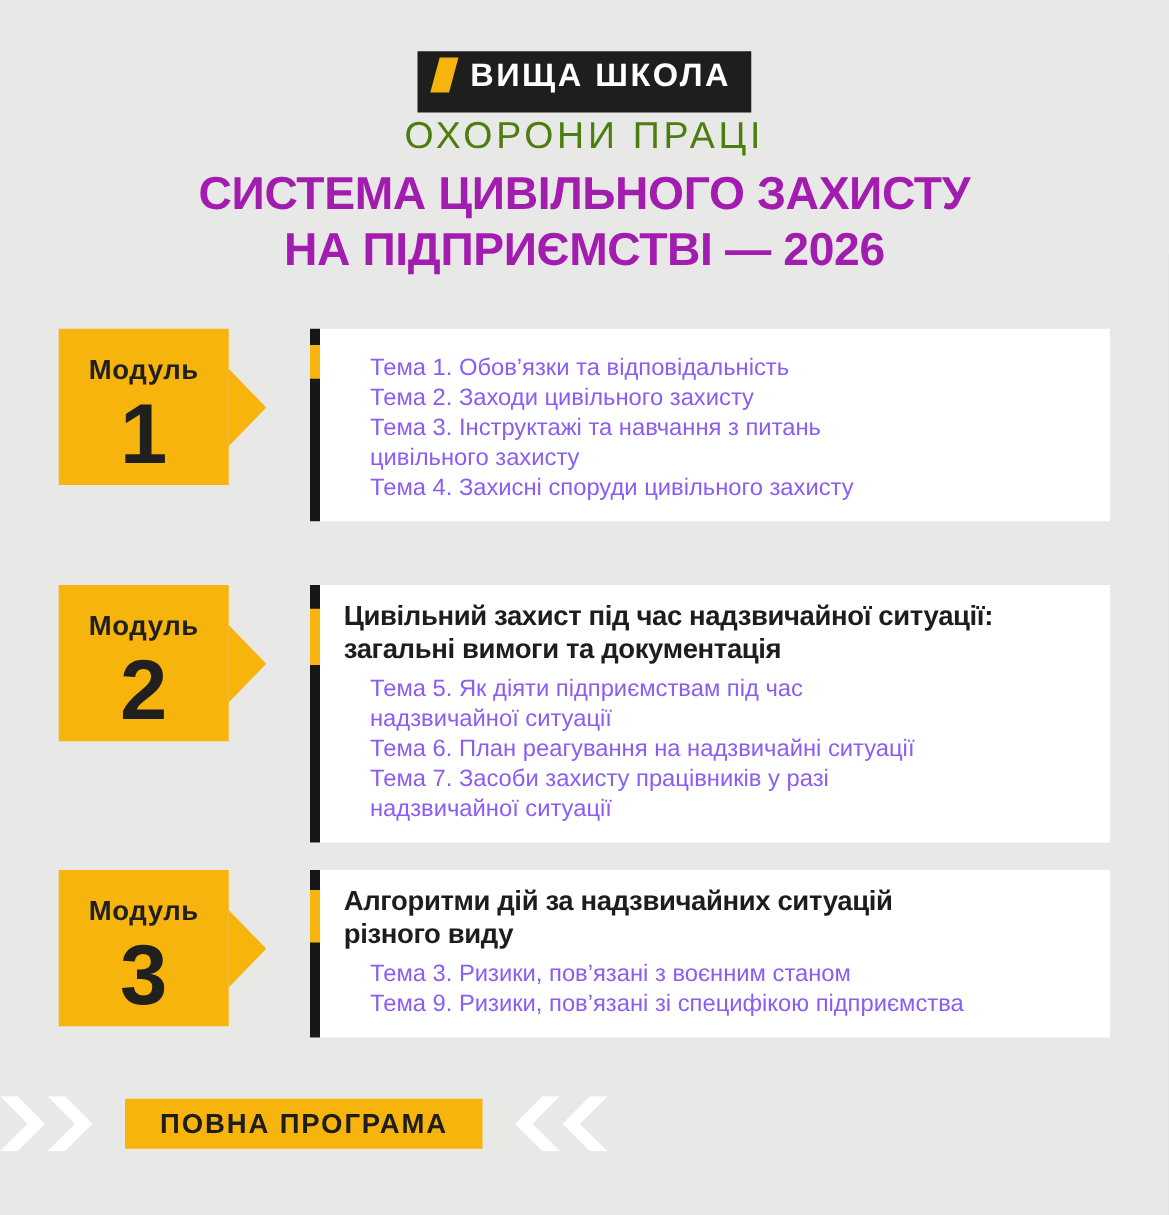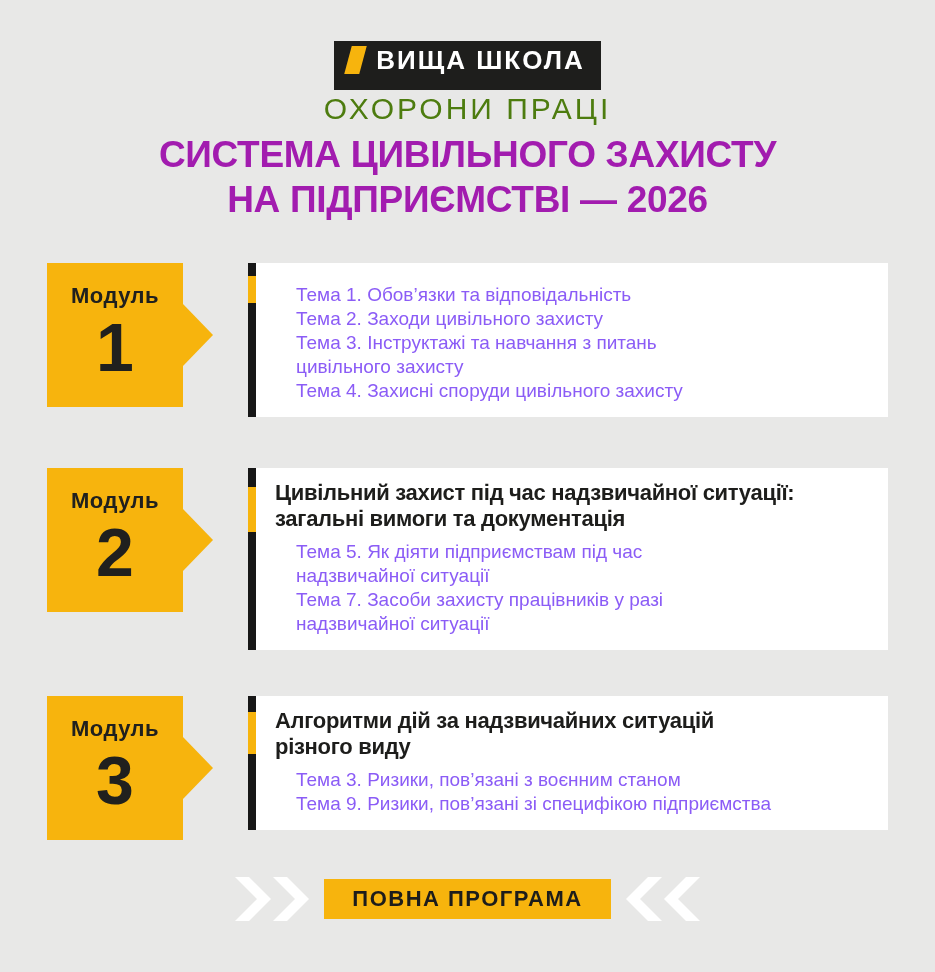--- a/index.html
+++ b/index.html
@@ -51,21 +51,21 @@
   .module-row{
     position:absolute; left:47px; width:841px;
     display:flex; align-items:flex-start;
   }
   .row-1{top:263px;}
   .row-2{top:468px;}
   .row-3{top:696px;}
 
   .badge{
     position:relative; flex:none;
-    width:136px; height:144px; box-sizing:border-box;
+    width:136px; height:125px; box-sizing:border-box;
     background:var(--yellow,#F7B40D);
     text-align:center; padding-top:20px;
   }
   .badge-arrow{
     position:absolute; right:-30px; top:50%; margin-top:-31px;
     width:0; height:0;
     border-left:30px solid var(--yellow,#F7B40D);
     border-top:31px solid transparent;
     border-bottom:31px solid transparent;
   }
@@ -98,21 +98,21 @@
     line-height:26px; white-space:pre; letter-spacing:-0.3px;
   }
   .topics{ margin:8px 0 0 21px; }
   .topic{
     font-size:19px; color:#8b5cf6; line-height:24px; white-space:pre;
   }
 
   
   .cta-row{
     position:absolute; top:877px; left:0; width:100%;
-    display:flex; justify-content:center; align-items:center; gap:13px;
+    display:flex; align-items:center; gap:24px;
   }
   .cta-button{
     background:var(--yellow,#F7B40D);
     height:40px; min-width:261px; box-sizing:border-box;
     display:flex; align-items:center; justify-content:center;
     padding:0 28px;
     font-size:22px; font-weight:700; letter-spacing:1.5px; color:#1D1D1B;
     border:none; cursor:pointer; white-space:nowrap;
   }
   .chevrons svg{display:block;}
@@ -157,20 +157,21 @@
       <div class="badge-number">2</div>
       <div class="badge-arrow"></div>
     </div>
     <div class="card">
       <div class="card-accent"></div>
       <div class="card-title">Цивільний захист під час надзвичайної ситуації:
 загальні вимоги та документація</div>
       <div class="topics">
         <div class="topic">Тема 5. Як діяти підприємствам під час
 надзвичайної ситуації</div>
+        <div class="topic">Тема 6. План реагування на надзвичайні ситуації</div>
         <div class="topic">Тема 7. Засоби захисту працівників у разі
 надзвичайної ситуації</div>
       </div>
     </div>
   </div>
 
   <div class="module-row row-3">
     <div class="badge">
       <div class="badge-label">Модуль</div>
       <div class="badge-number">3</div>

